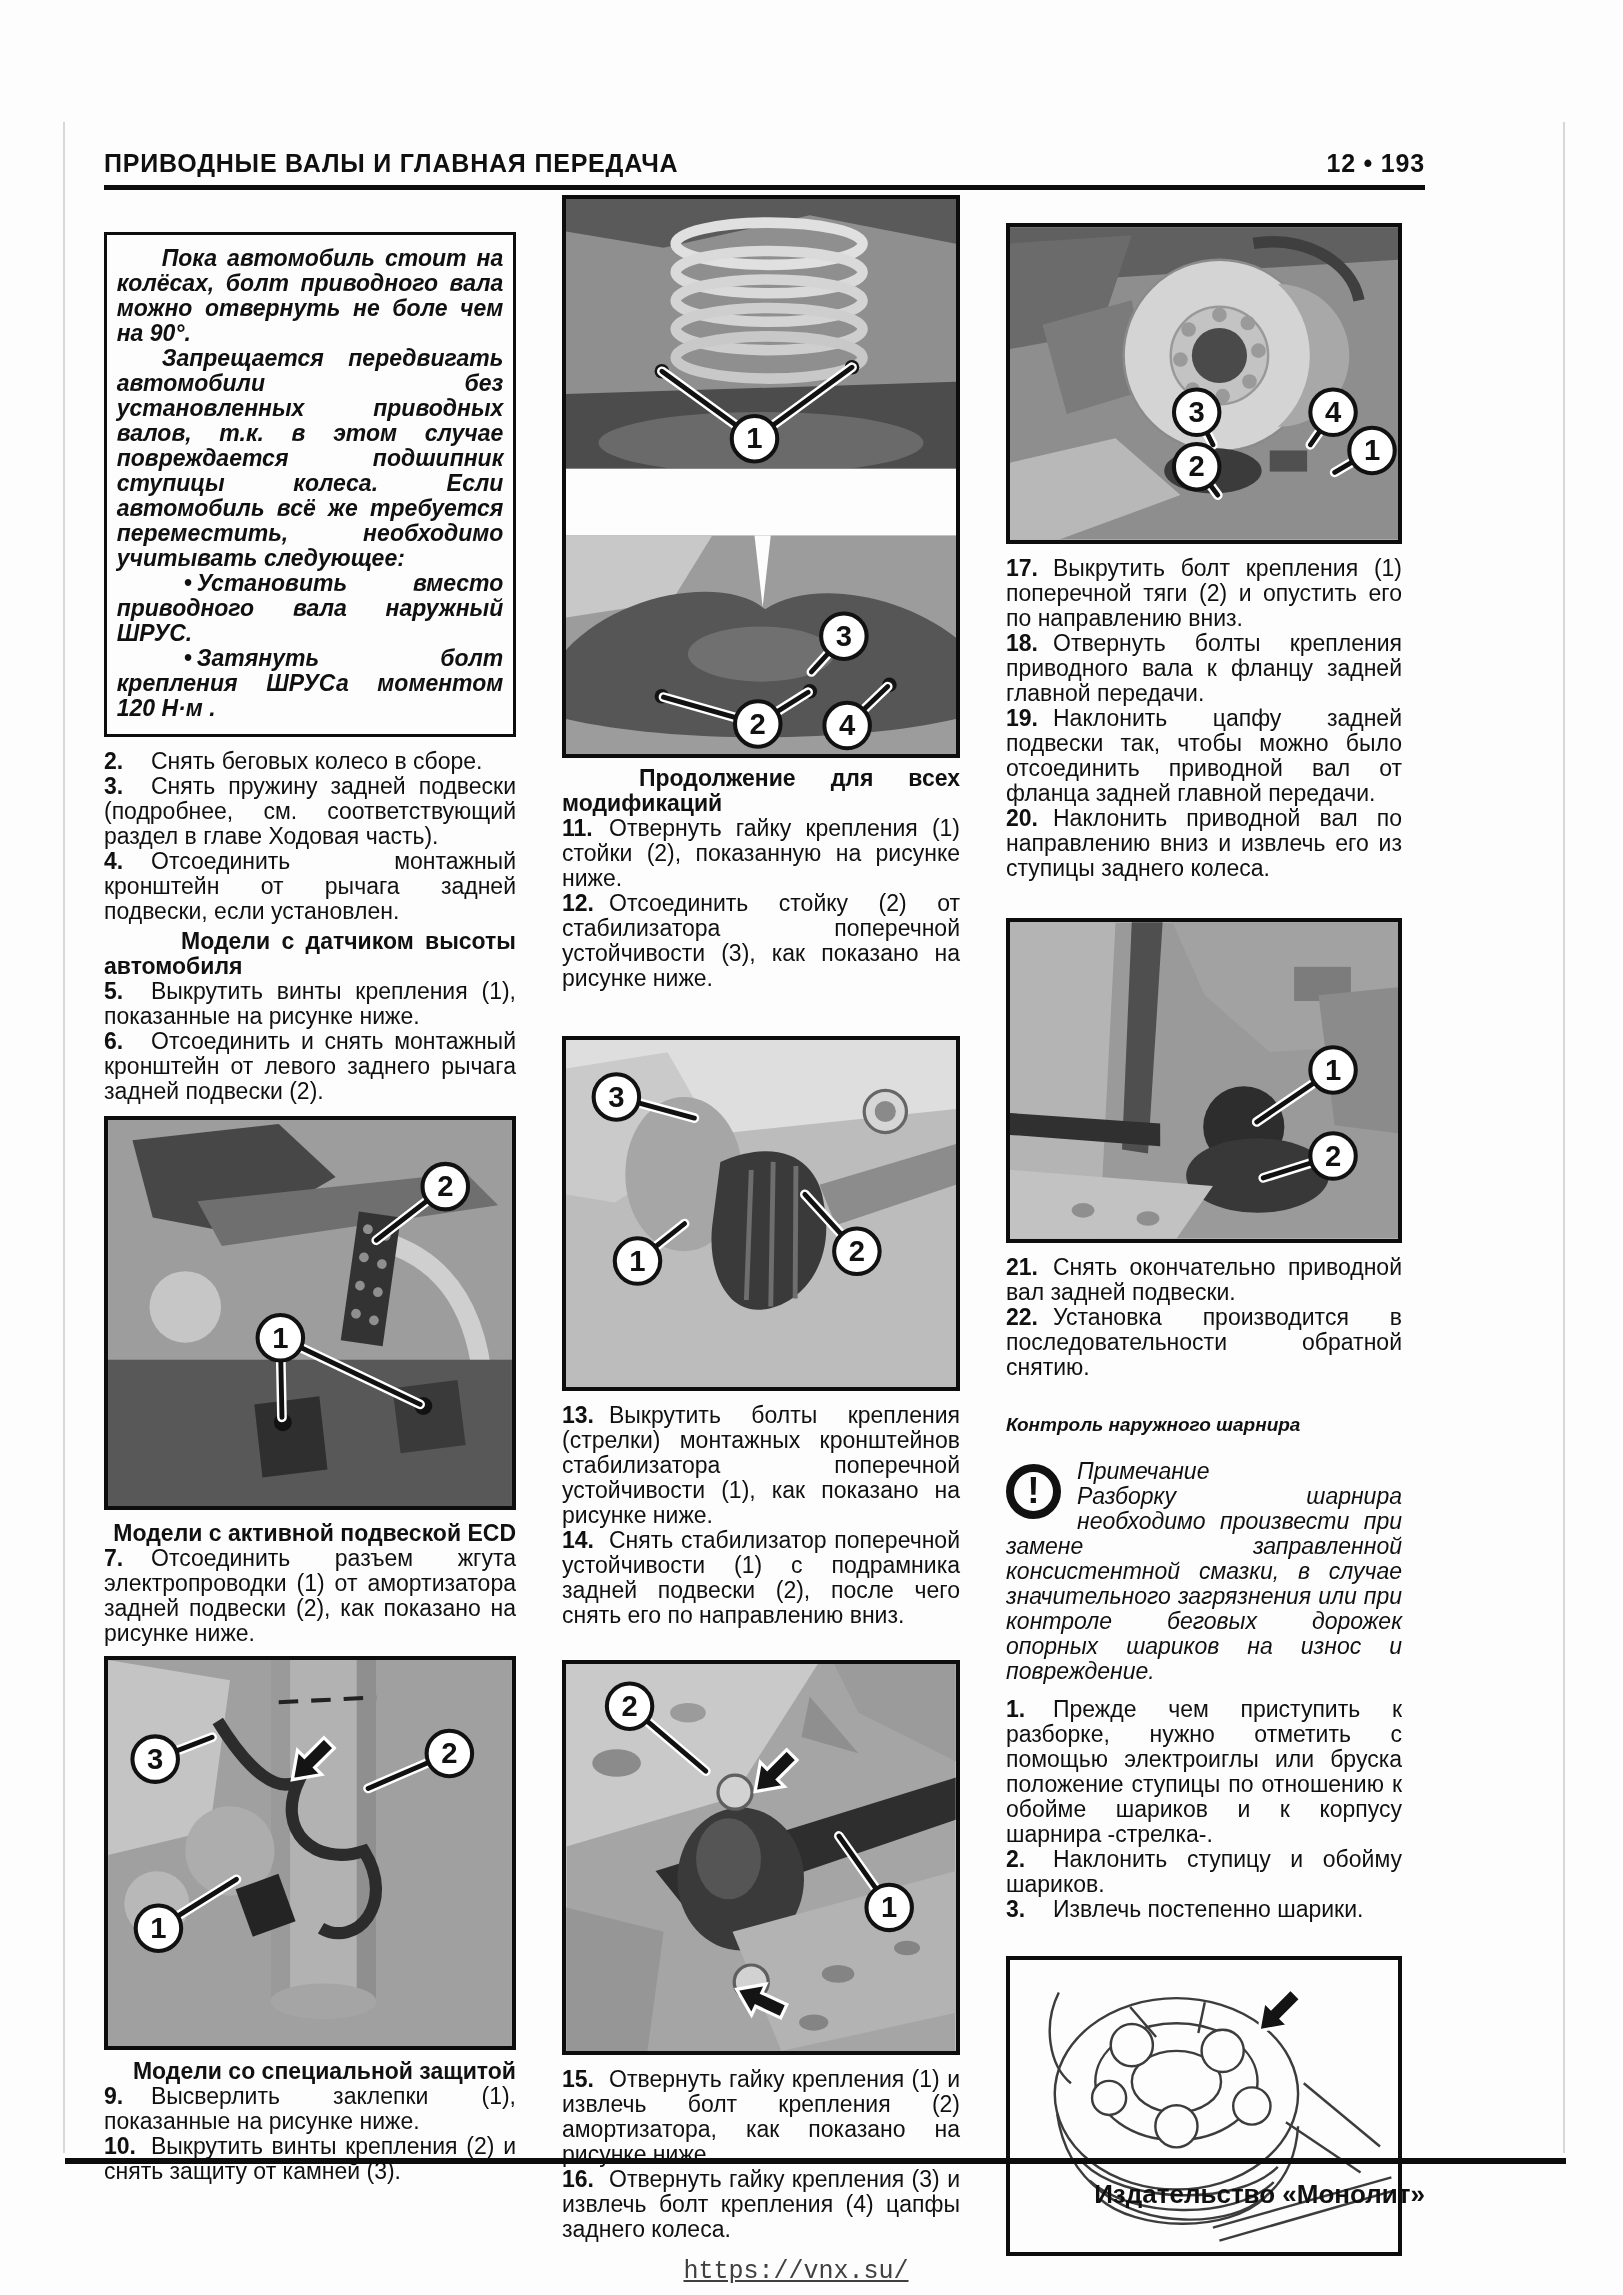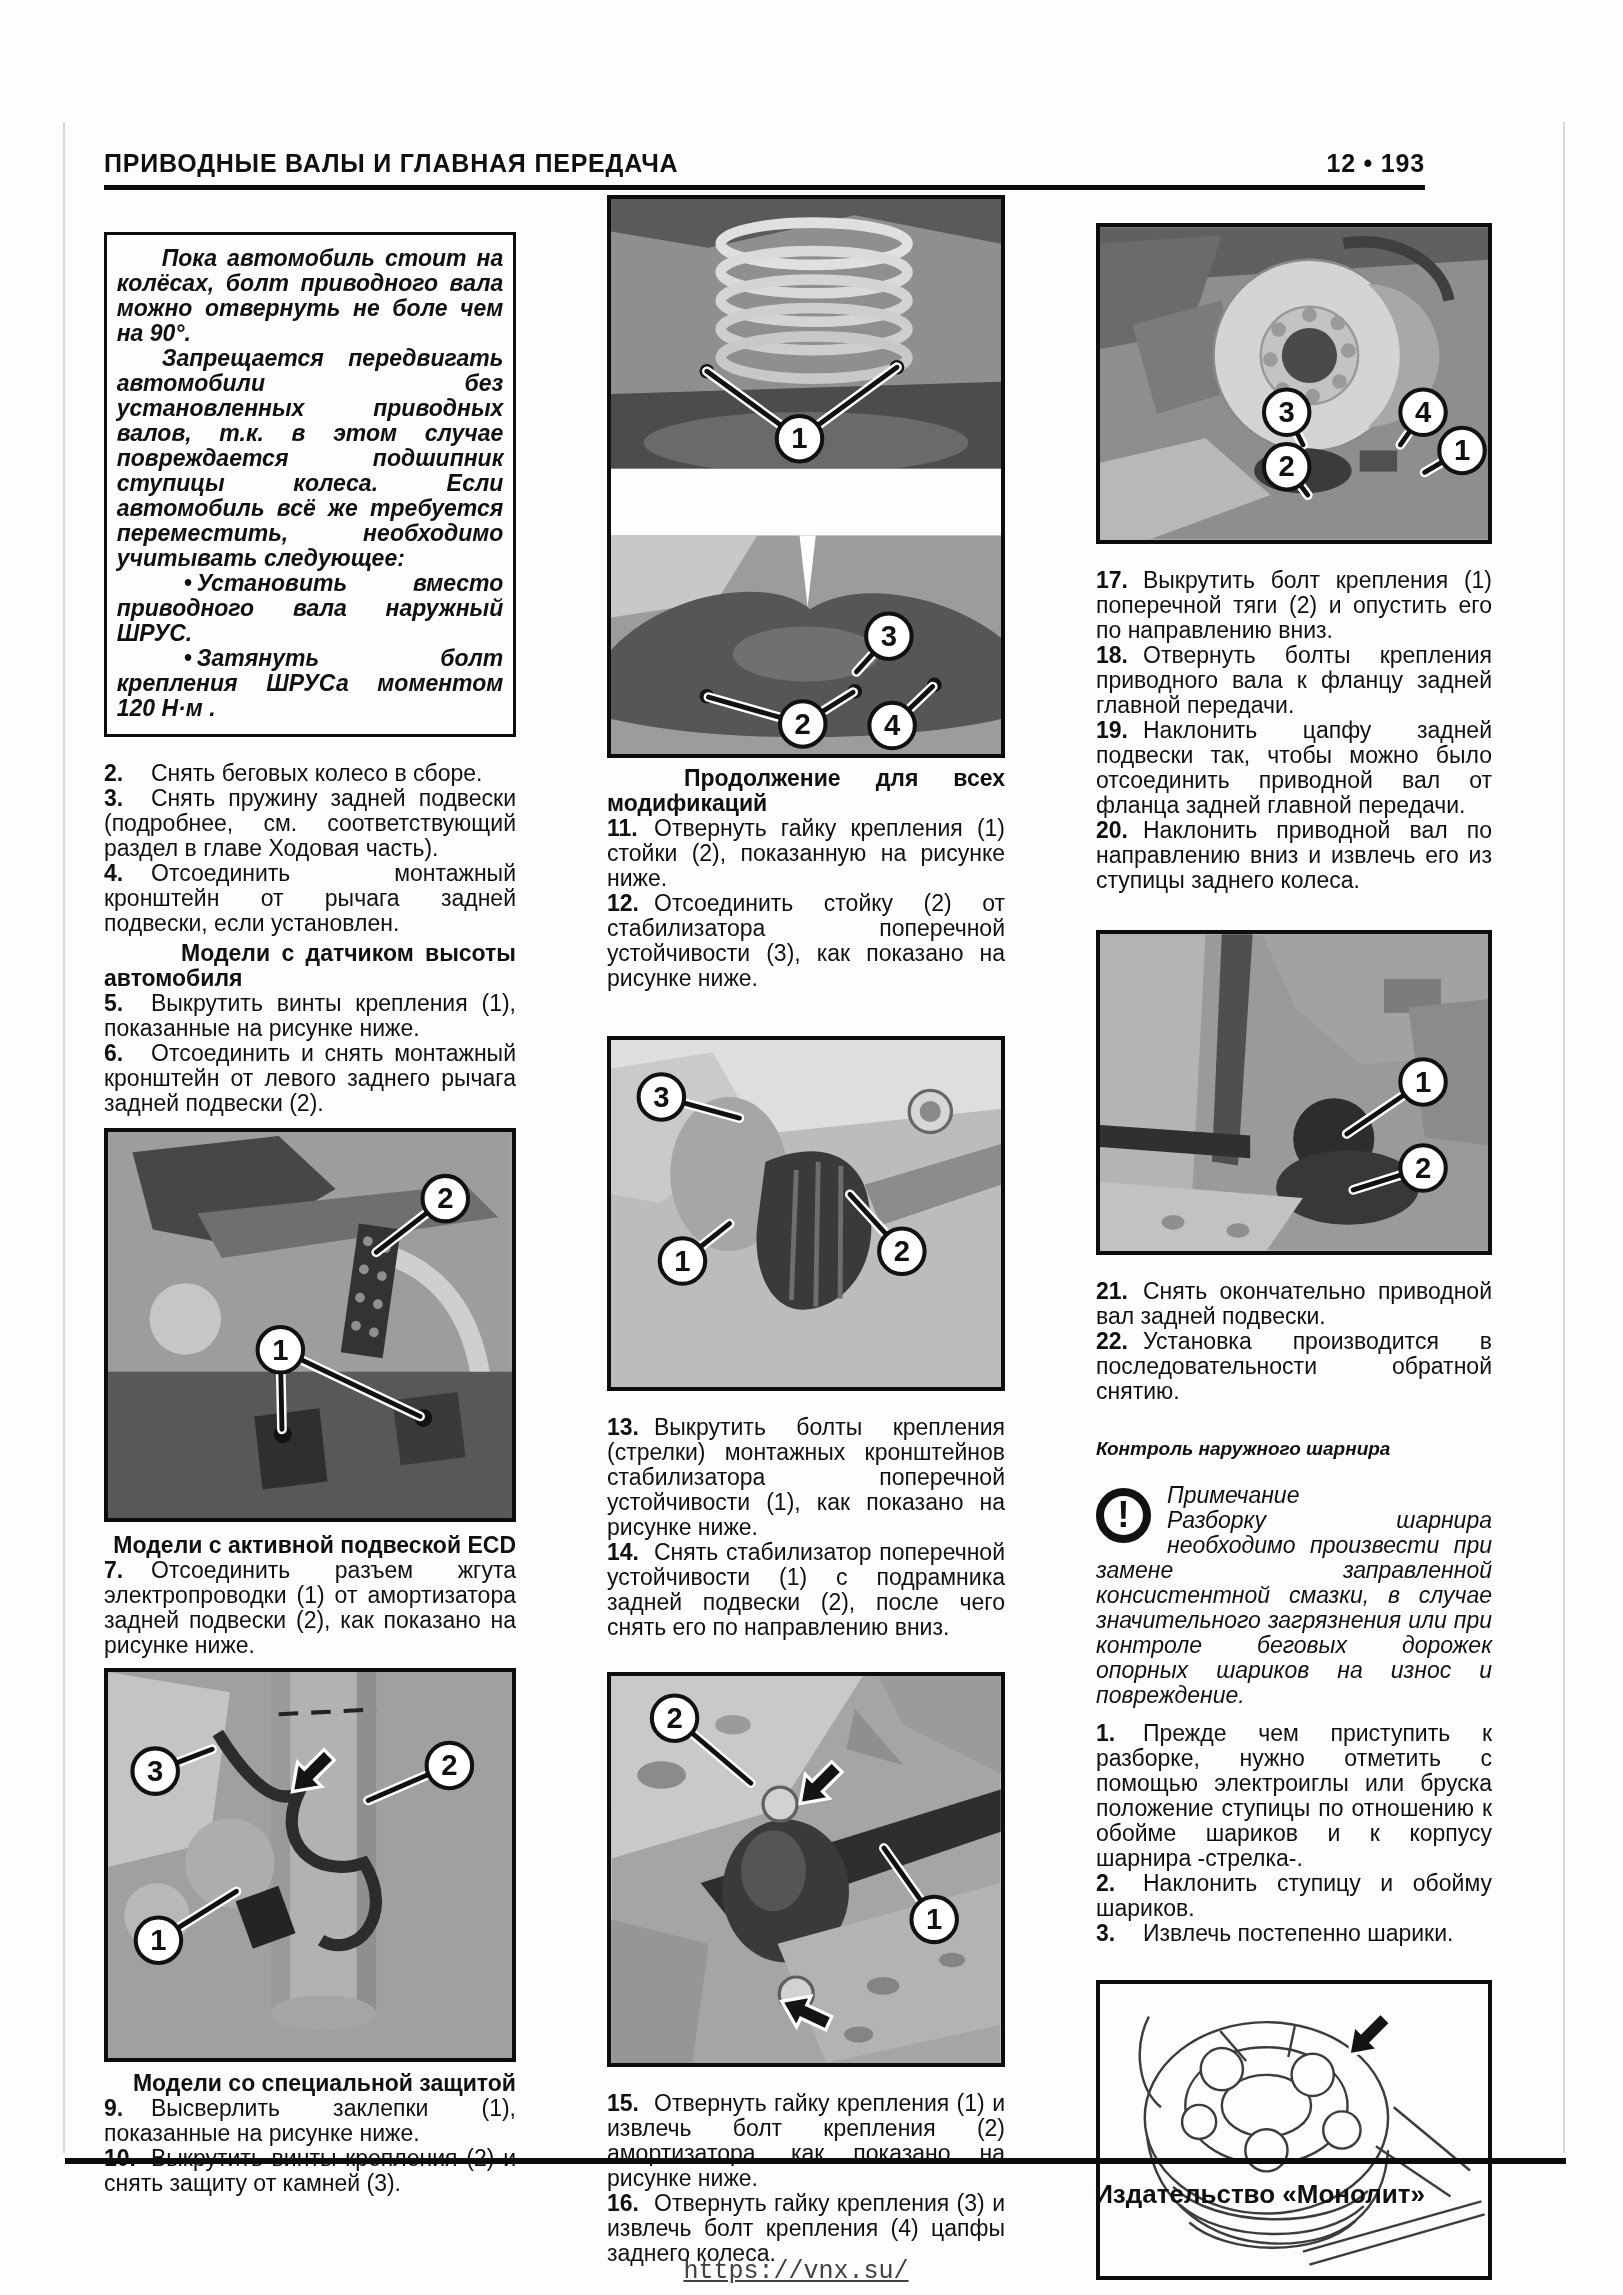--- a/index.html
+++ b/index.html
@@ -9,32 +9,32 @@
   .scan-edge.l{left:63px;} .scan-edge.r{left:1563px;}
   .hdr{position:absolute;top:149px;left:104px;width:1321px;display:flex;justify-content:space-between;
        font-weight:bold;font-size:25px;letter-spacing:0.8px;line-height:28px;gap:32px;}
   .hrule{position:absolute;top:185px;left:104px;width:1321px;height:4.9px;background:#0d0d0d;}
   .frule{position:absolute;top:2158px;left:65px;width:1501px;height:5.7px;background:#0d0d0d;}
   .publisher{position:absolute;top:2179px;left:104px;width:1321px;text-align:right;
              font-weight:bold;font-size:26px;}
   .watermark{position:absolute;top:2257px;left:796px;transform:translateX(-50%);
              font-family:"Liberation Mono",monospace;font-size:25px;color:#404040;
              text-decoration:underline;}
-  .cols{position:absolute;top:195px;left:104px;display:flex;gap:91px;}
+  .cols{position:absolute;top:195px;left:104px;display:flex;gap:46px;}
   .col{width:412px;font-size:23px;line-height:25px;text-align:justify;}
   .col.m{width:398px;} .col.r{width:396px;}
   .warn{border:3.2px solid #0d0d0d;padding:11.4px 9.7px 13px;font-weight:bold;font-style:italic;margin-top:37px;}
   .warn p{margin:0;text-indent:45px;}
   .warn p.bl{text-indent:31px;}
   .warn .dot{display:inline-block;min-width:49px;text-align:center;}
   .step{margin:0;}
   .sn{display:inline-block;min-width:47px;}
   .shead{font-weight:bold;margin:4.9px 0 0;text-indent:77px;}
   .shead.one{text-indent:0;text-align:right;}
-  .grp{margin-top:24px;}
+  .grp{margin-top:12px;}
   .fig{border:4px solid #0d0d0d;line-height:0;font-size:0;}
   .fig svg{display:block;font-family:"Liberation Sans",sans-serif;}
   .sect{font-size:19px;line-height:32px;font-weight:bold;font-style:italic;margin:29px 0 0;text-align:left;}
   .note{font-style:italic;margin-top:18px;}
   .note::after{content:"";display:block;clear:both;}
   .nicon{float:left;width:39px;height:39px;border:8px solid #111;border-radius:50%;
          margin:4.9px 16px 3.2px 0;text-align:center;font-style:normal;font-weight:bold;
          font-size:37px;line-height:37px;color:#111;}
   .nlabel{margin:0;}
   .ntext{margin:0;text-align:justify;}

